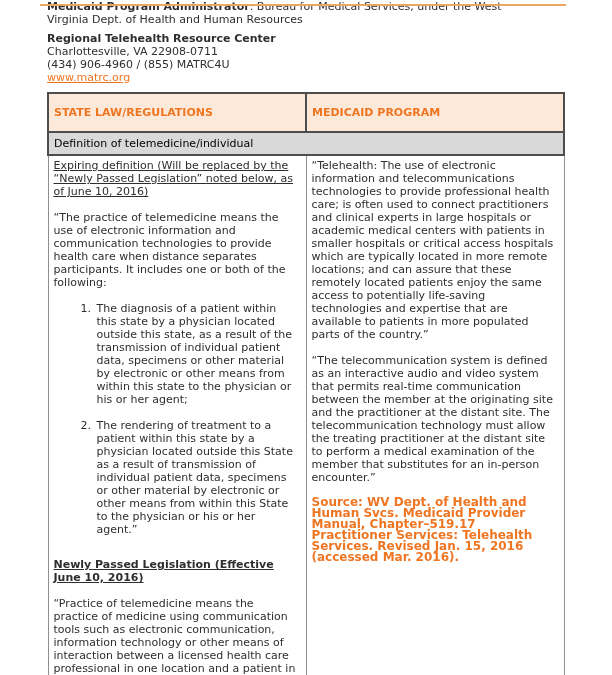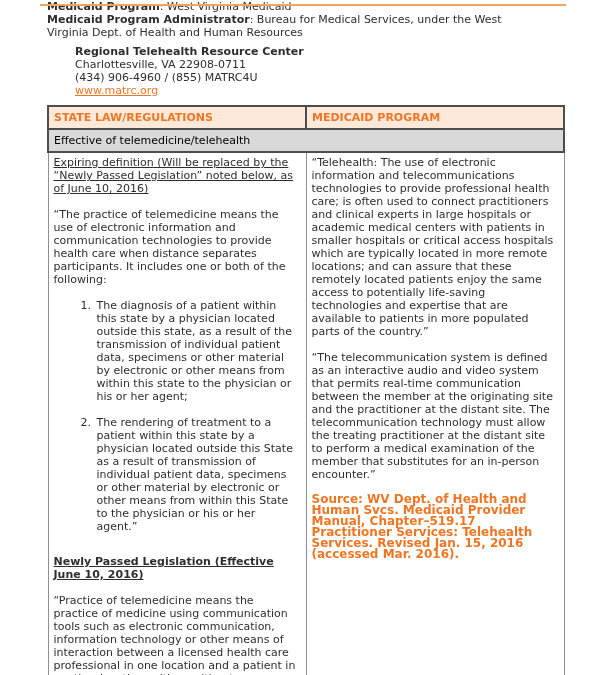--- a/index.html
+++ b/index.html
@@ -24,29 +24,29 @@
   }
   .page{padding:0 47px;}
   h1.title{
     color:var(--accent);font-size:19px;line-height:22px;font-weight:bold;
     margin:16px 0 0 0;letter-spacing:0;
   }
   p.meta{margin:0;}
   .meta-1{margin-top:19px;}
   .meta-2{margin-top:15px;width:470px;}
   .b{font-weight:bold;}
-  .rtc{margin-top:6px;margin-left:28px;}
+  .rtc{margin-top:6px;}
   .rtc div{margin:0;}
   a.link{color:var(--accent);text-decoration:underline;cursor:pointer;text-align:center;}
   table.law-table{
     border-collapse:collapse;width:518px;margin-top:8px;table-layout:fixed;
   }
   table.law-table th{
     background:var(--header_bg);color:var(--accent);font-weight:bold;
-    text-align:left;font-size:11px;padding:4px 5px;
+    text-align:left;font-size:11px;padding:12px 5px;
     border:2px solid var(--border_dark);width:50%;
   }
   td.section-row{
     background:var(--section_bg);color:#000;font-weight:normal;
     padding:4px 5px;border:2px solid var(--border_dark);
   }
   td.content-cell{
     vertical-align:top;padding:3px 6px 8px 5px;
     border:1px solid var(--border_light);
   }
@@ -69,39 +69,38 @@
   p.last{margin-bottom:0;}
 </style>
 </head>
 <body>
 
 <div class="top-rule"></div>
 
 <div class="page">
 
 
-  <p class="meta meta-1"><span class="b">Medicaid Program</span><span>: West Virginia Medicaid</span></p>
 
   <p class="meta meta-2"><span class="b">Medicaid Program Administrator</span><span>:  Bureau for Medical Services, under the West Virginia Dept. of Health and Human Resources</span></p>
 
   <div class="rtc">
     <div class="b">Regional Telehealth Resource Center</div>
     <div>Charlottesville, VA 22908-0711</div>
     <div>(434) 906-4960 / (855) MATRC4U</div>
     <div><a class="link">www.matrc.org</a></div>
   </div>
 
   <table class="law-table">
     <tbody>
       <tr>
         <th>STATE LAW/REGULATIONS</th>
         <th>MEDICAID PROGRAM</th>
       </tr>
       <tr>
-        <td class="section-row" colspan="2">Effective of telemedicine/telehealth</td>
+        <td class="section-row" colspan="2">Definition of telemedicine/individual</td>
       </tr>
       <tr>
         <td class="content-cell">
           <p class="hd">Expiring definition (Will be replaced by the “Newly Passed Legislation” noted below, as of June 10, 2016)</p>
           <p>“The practice of telemedicine means the use of electronic information and communication technologies to provide health care when distance separates participants. It includes one or both of the following:</p>
           <ol class="def-list">
             <li>The diagnosis of a patient within this state by a physician located outside this state, as a result of the transmission of individual patient data, specimens or other material by electronic or other means from within this state to the physician or his or her agent;</li>
             <li>The rendering of treatment to a patient within this state by a physician located outside this State as a result of transmission of individual patient data, specimens or other material by electronic or other means from within this State to the physician or his or her agent.”</li>
           </ol>
           <p class="hd-tight">Newly Passed Legislation (Effective June 10, 2016)</p>

